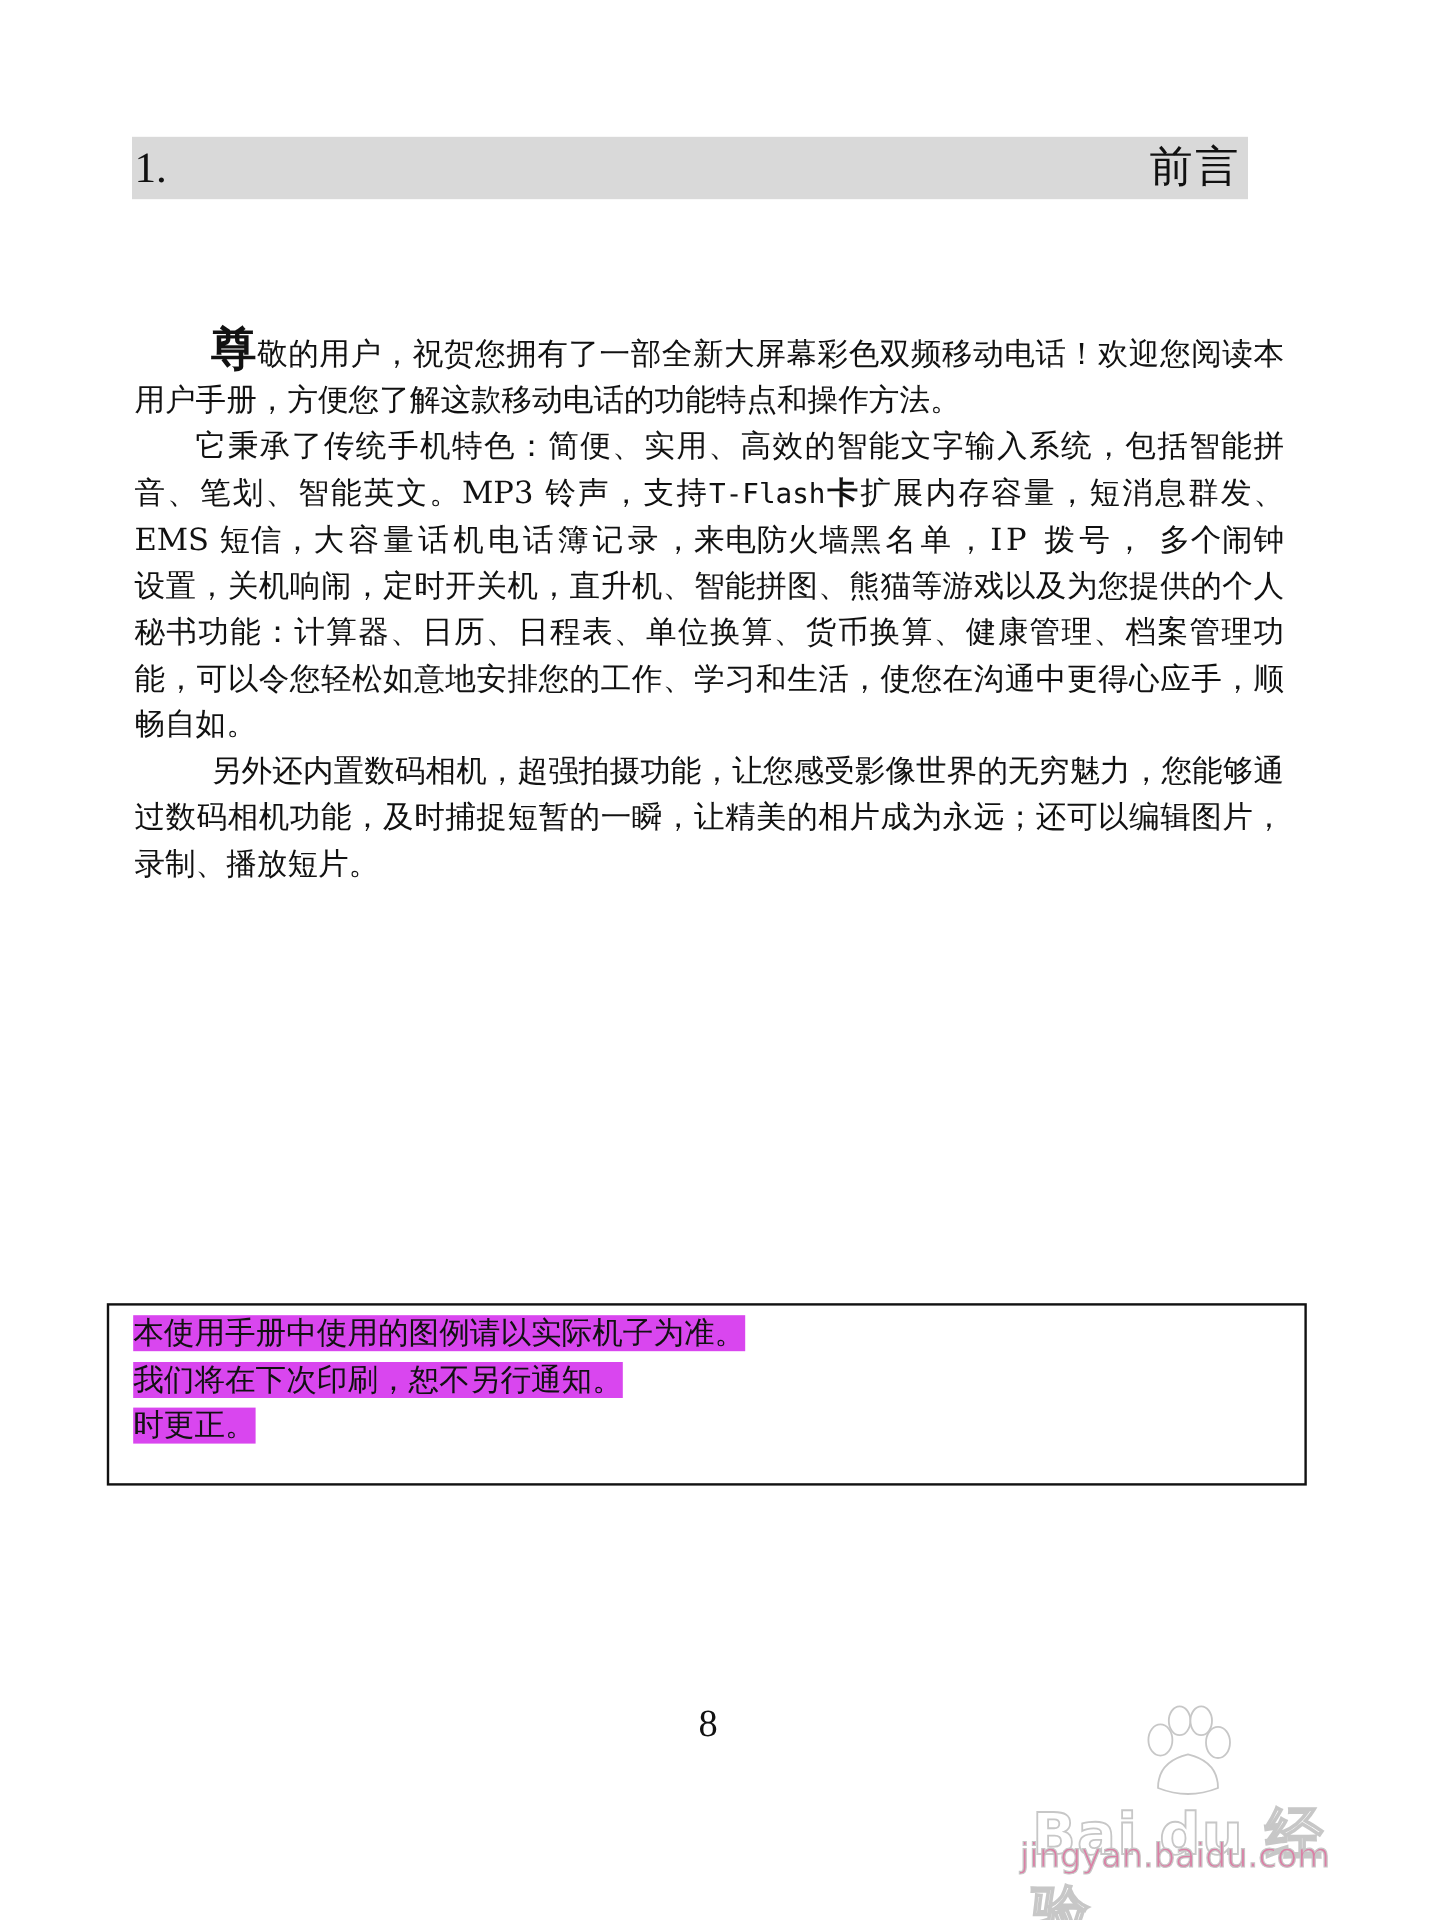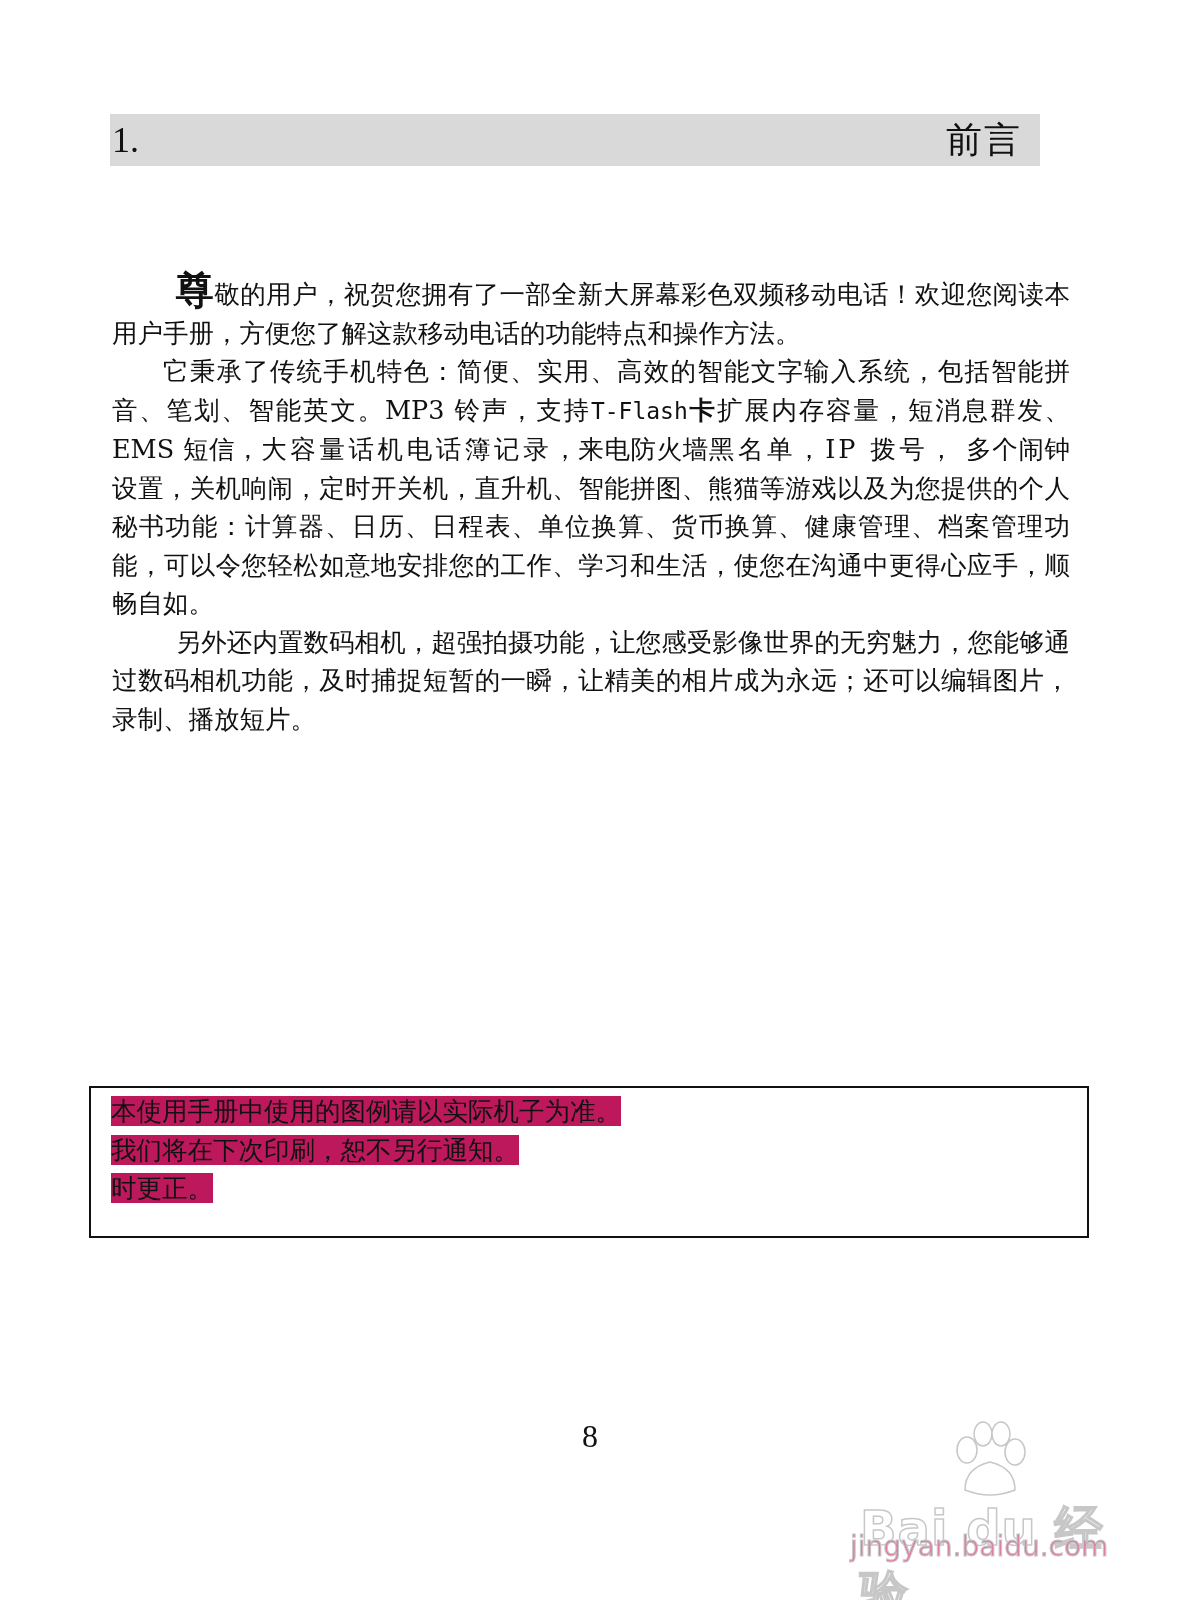--- a/index.html
+++ b/index.html
@@ -26,21 +26,21 @@
       align-items: center;
       justify-content: space-between;
       font-size: 36px;
       line-height: 52px;
     }
     .heading-num {
       font-family: "Liberation Serif", serif;
       padding-left: 2px;
     }
     .heading-title {
-      padding-right: 18px;
+      padding-right: 6px;
       letter-spacing: 2px;
     }
     .body-text {
       position: absolute;
       left: 112px;
       top: 275px;
       width: 958px;
       font-size: 25.5px;
       line-height: 38.5px;
       text-align: justify;
@@ -74,21 +74,21 @@
       border: 2px solid #111111;
       box-sizing: border-box;
       padding: 4px 20px 0 20px;
       font-size: 25.5px;
       line-height: 38.5px;
     }
     .notice-line {
       display: block;
     }
     .notice-line span {
-      background: #be185d;
+      background: #d946ef;
     }
     .page-number {
       position: absolute;
       left: 570px;
       top: 1418px;
       width: 40px;
       text-align: center;
       font-family: "Liberation Serif", serif;
       font-size: 32px;
     }

